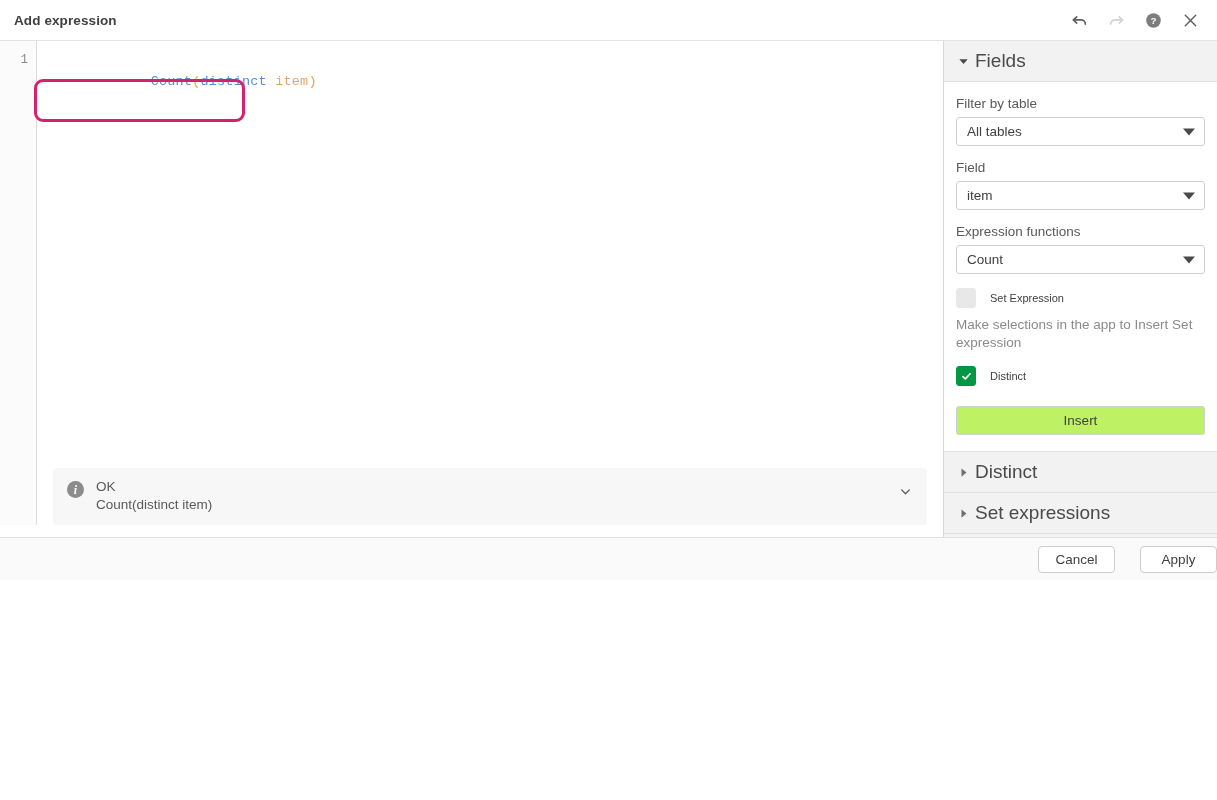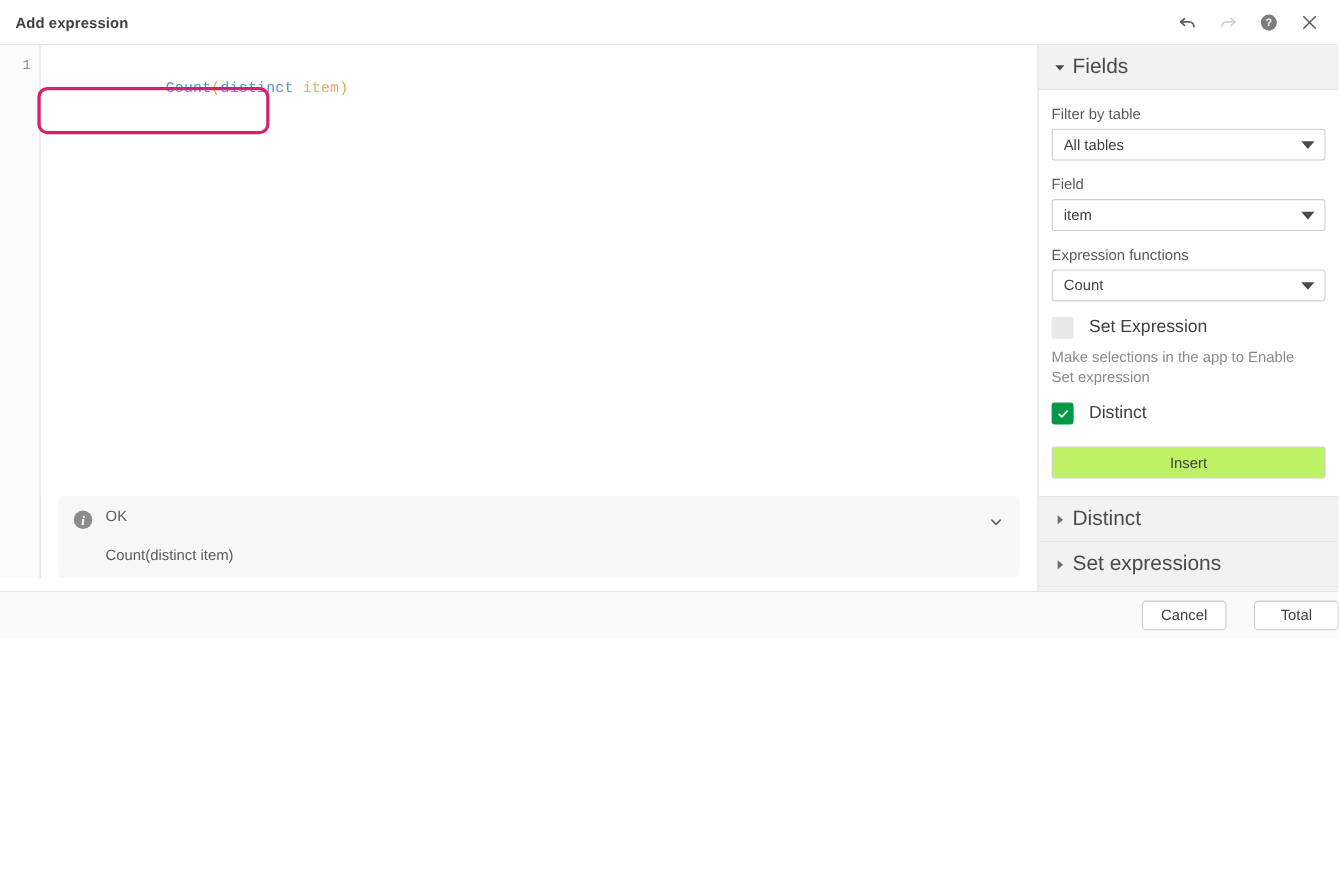--- a/index.html
+++ b/index.html
@@ -159,21 +159,21 @@
     font-style: italic;
     font-family: "Liberation Serif", serif;
     display: flex;
     align-items: center;
     justify-content: center;
     margin-top: 2px;
     margin-right: 12px;
     flex: 0 0 auto;
     line-height: 1;
   }
-  .status-texts { display: flex; flex-direction: column; gap: 20px; }
+  .status-texts { display: flex; flex-direction: column; gap: 3px; }
   .status-title {
     font-size: 13.5px;
     color: #595959;
   }
   .status-expr {
     font-size: 13.5px;
     color: #595959;
   }
   .status-chevron {
     position: absolute;
@@ -282,21 +282,21 @@
   }
   .chk.checked {
     background: #009845;
     border-color: #009845;
   }
   .chk .tick {
     width: 9px; height: 9px;
     display: block;
   }
   .chk-label {
-    font-size: 16px;
+    font-size: 11px;
     color: #404040;
   }
 
   .helper-text {
     font-size: 13.5px;
     color: #8a8a8a;
     line-height: 18px;
     margin-top: 8px;
     max-width: 240px;
   }
@@ -447,21 +447,21 @@
         <div class="select-box">
           <span class="select-value">Count</span>
           <span class="select-caret"></span>
         </div>
 
         <div class="check-row">
           <span class="chk disabled"></span>
           <span class="chk-label">Set Expression</span>
         </div>
 
-        <div class="helper-text">Make selections in the app to Enable Set expression</div>
+        <div class="helper-text">Make selections in the app to Insert Set expression</div>
 
         <div class="check-row">
           <span class="chk checked">
             <svg class="tick" viewBox="0 0 12 12">
               <path d="M1.2 6.2 L4.4 9.2 L10.8 2.4" fill="none" stroke="#ffffff" stroke-width="2.2" stroke-linecap="round" stroke-linejoin="round"></path>
             </svg>
           </span>
           <span class="chk-label">Distinct</span>
         </div>
 
@@ -494,16 +494,16 @@
           </svg>
         </span>
         <span class="acc-title">Variables</span>
       </div>
 
     </div>
   </div>
 
   <div class="dlg-footer">
     <button class="foot-btn">Cancel</button>
-    <button class="foot-btn">Total</button>
+    <button class="foot-btn">Apply</button>
   </div>
 
 </div>
 
 </body></html>

